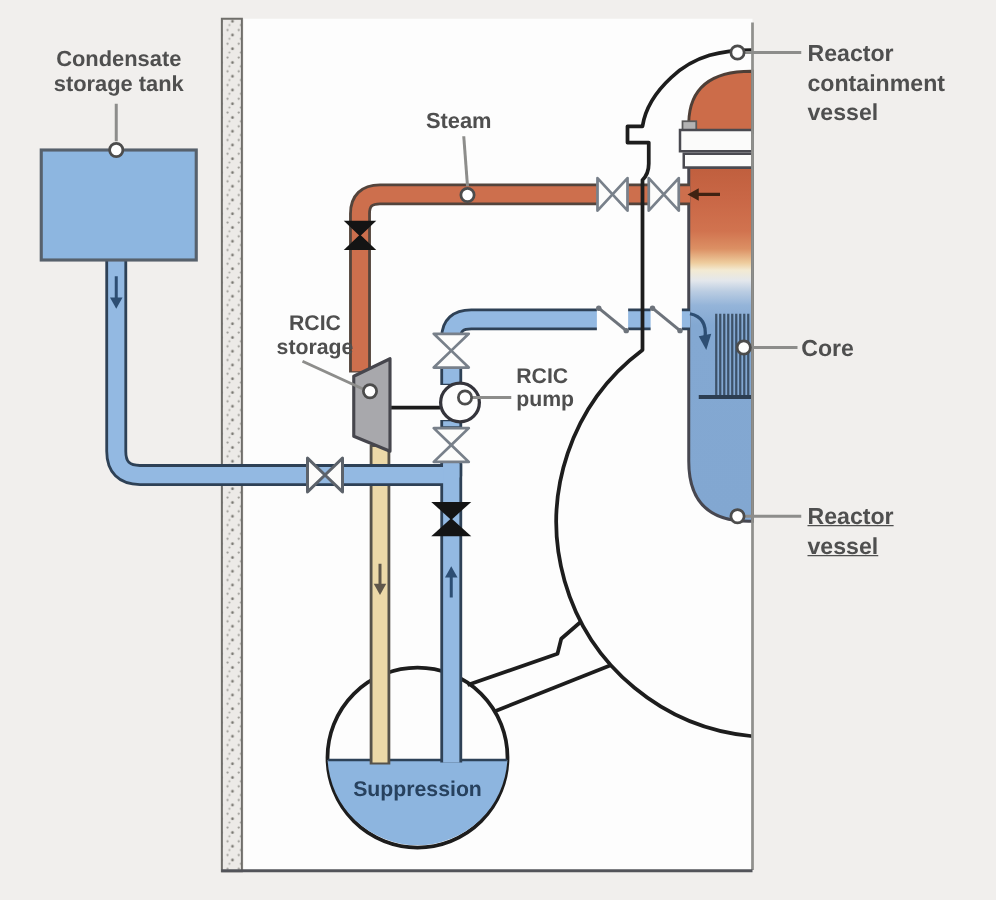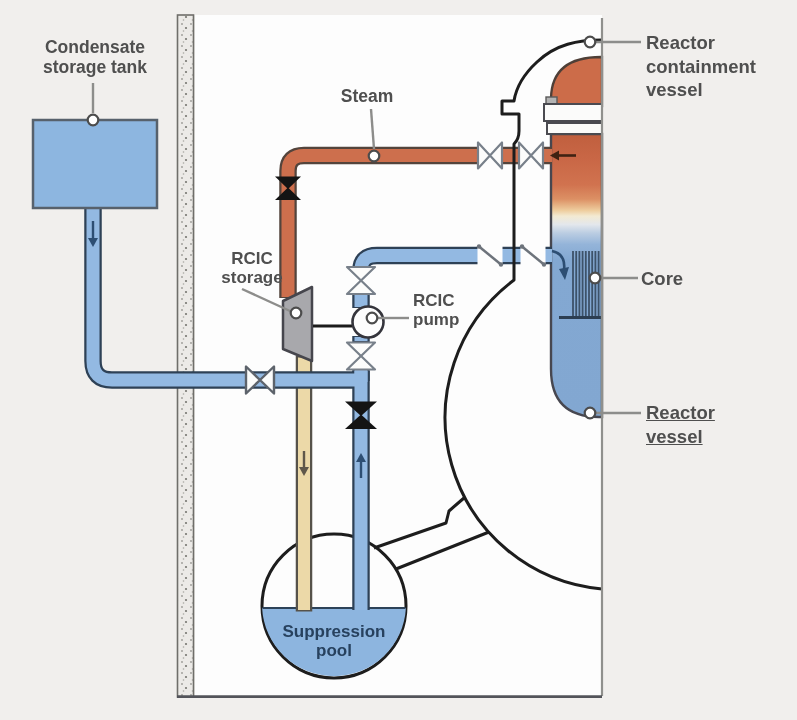--- a/index.html
+++ b/index.html
@@ -232,16 +232,15 @@
   <span>Core</span>
 </div>
 
 <div class="lbl big" style="left:646px;top:401px;width:140px;text-decoration:underline;">
   <span>Reactor</span>
   <span>vessel</span>
 </div>
 
 <div class="lbl center pool" style="left:259px;top:622px;width:150px;">
   <span>Suppression</span>
-  <span>pool</span>
 </div>
 
 </div>
 
 </body></html>

